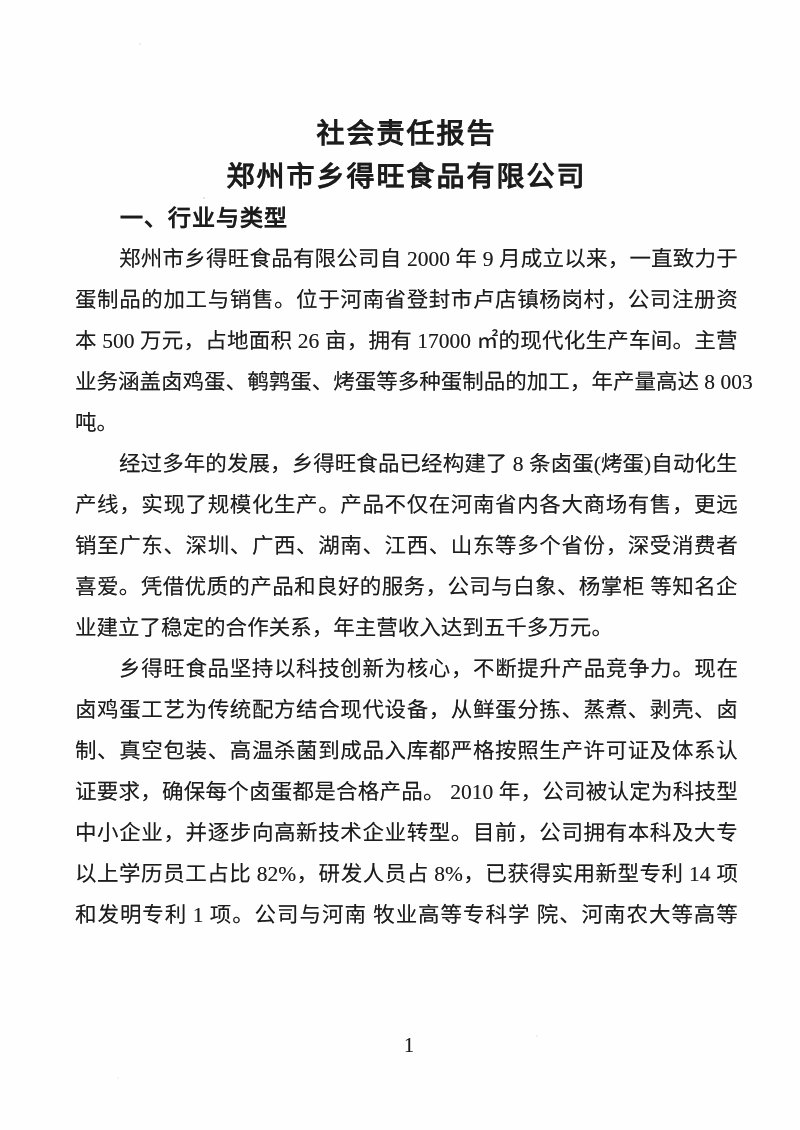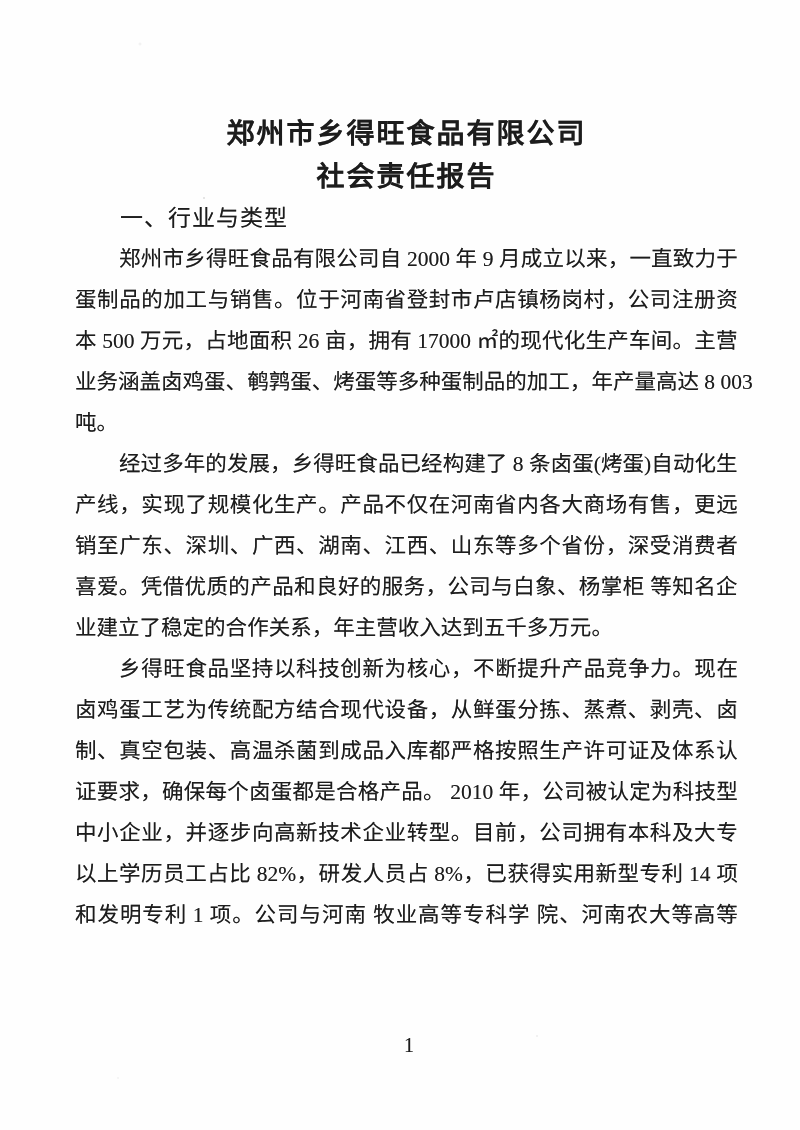--- a/index.html
+++ b/index.html
@@ -36,21 +36,21 @@
     font-weight: 700;
     font-size: 28px;
     line-height: 43px;
     letter-spacing: 2px;
     text-shadow: 0 0 .5px rgba(0,0,0,.55);
   }
   .heading {
     margin: 0;
     padding-left: 45px;
     font-family: "Liberation Sans", "DejaVu Sans", sans-serif;
-    font-weight: 400;
+    font-weight: 700;
     font-size: 23px;
     line-height: 41px;
     letter-spacing: 1px;
     text-shadow: 0 0 .4px rgba(0,0,0,.5);
   }
   .para {
     font-size: 21.5px;
     line-height: 41px;
     text-shadow: 0 0 .4px rgba(0,0,0,.45);
   }
@@ -76,22 +76,22 @@
     text-shadow: 0 0 .4px rgba(0,0,0,.5);
   }
 </style>
 </head>
 <body>
 
 <div class="page">
   <div class="content">
 
     <div class="doc-title">
+      <div>社会责任报告</div>
       <div>郑州市乡得旺食品有限公司</div>
-      <div>社会责任报告</div>
     </div>
 
     <section>
       <h2 class="heading">一、行业与类型</h2>
       <div class="para">
           <div class="line first">
             <span>郑</span>
             <span>州</span>
             <span>市</span>
             <span>乡</span>

